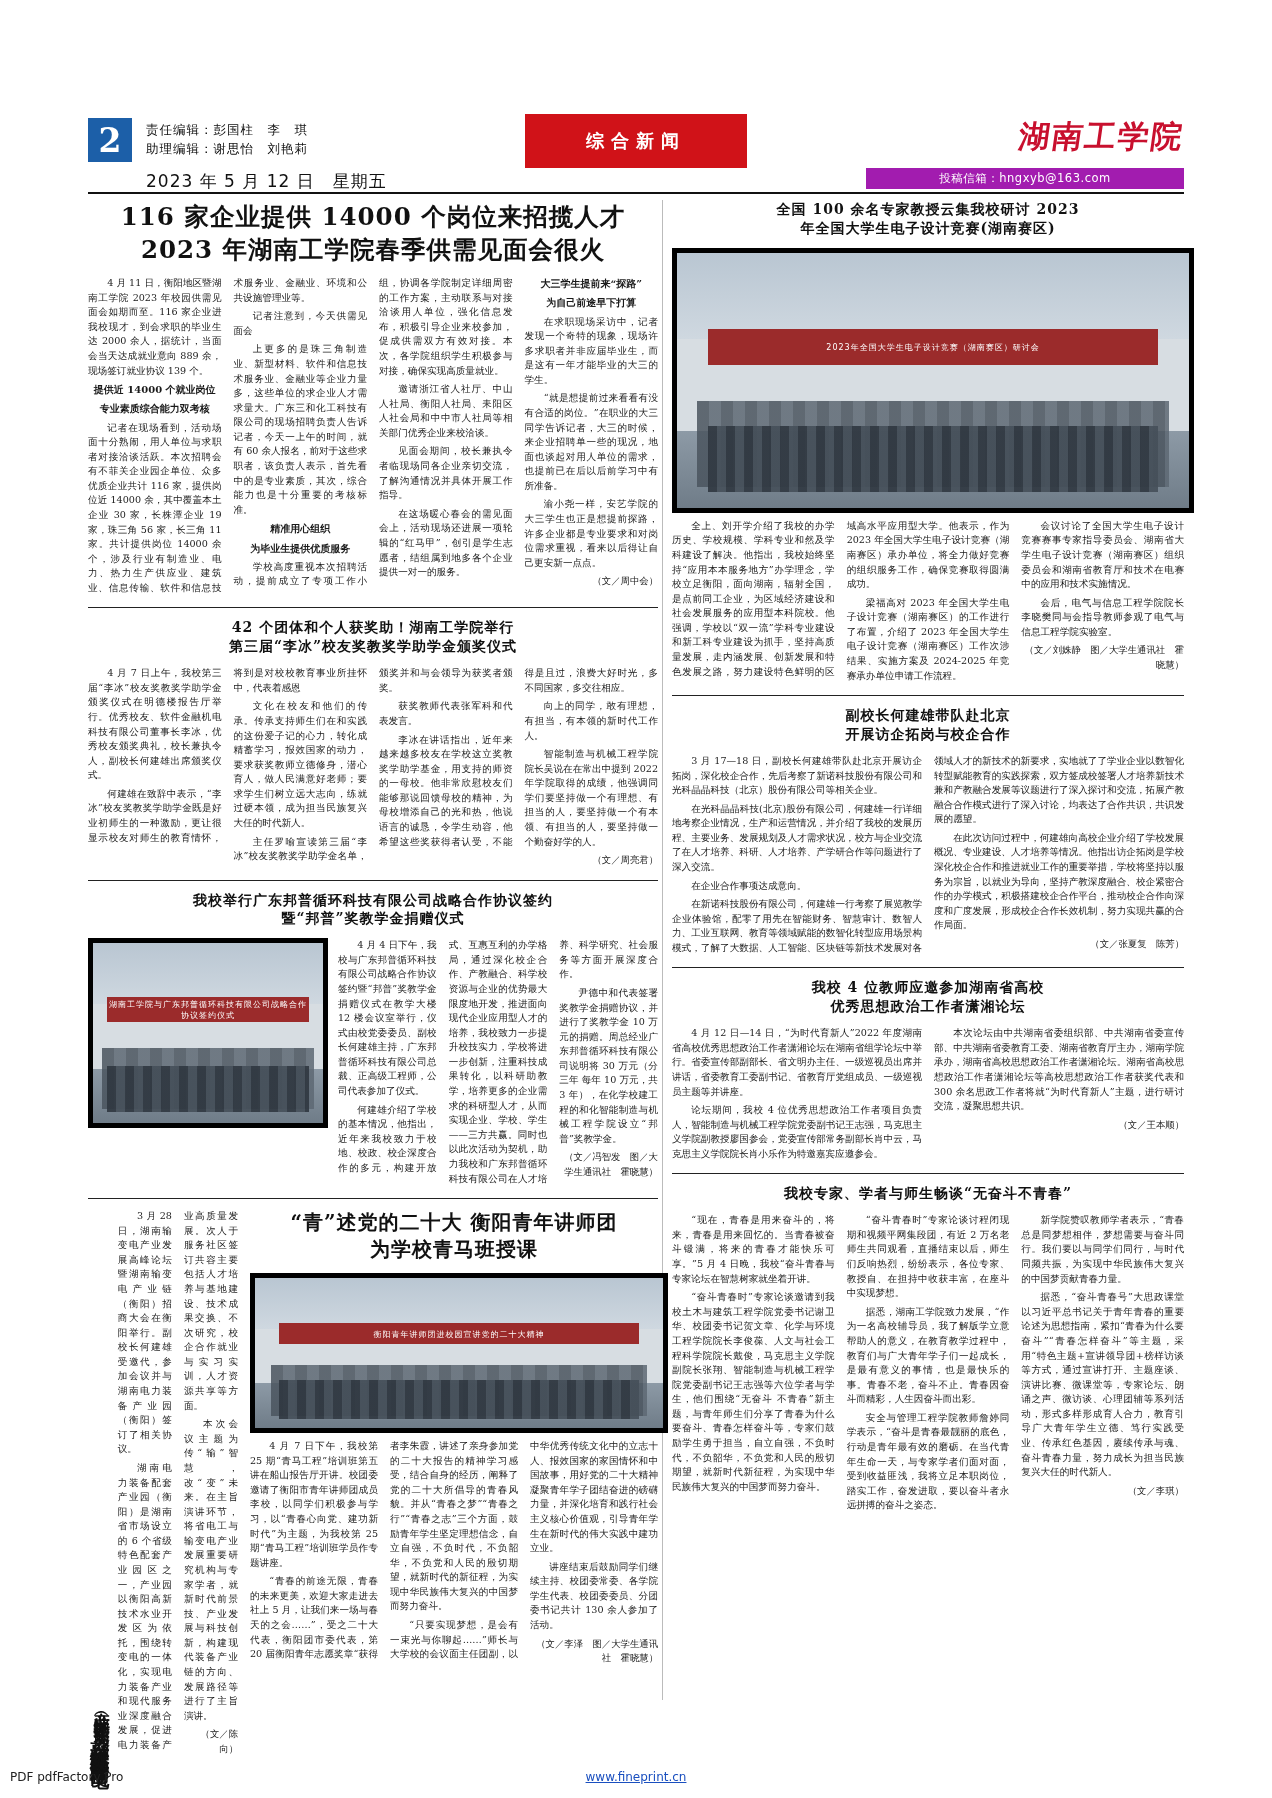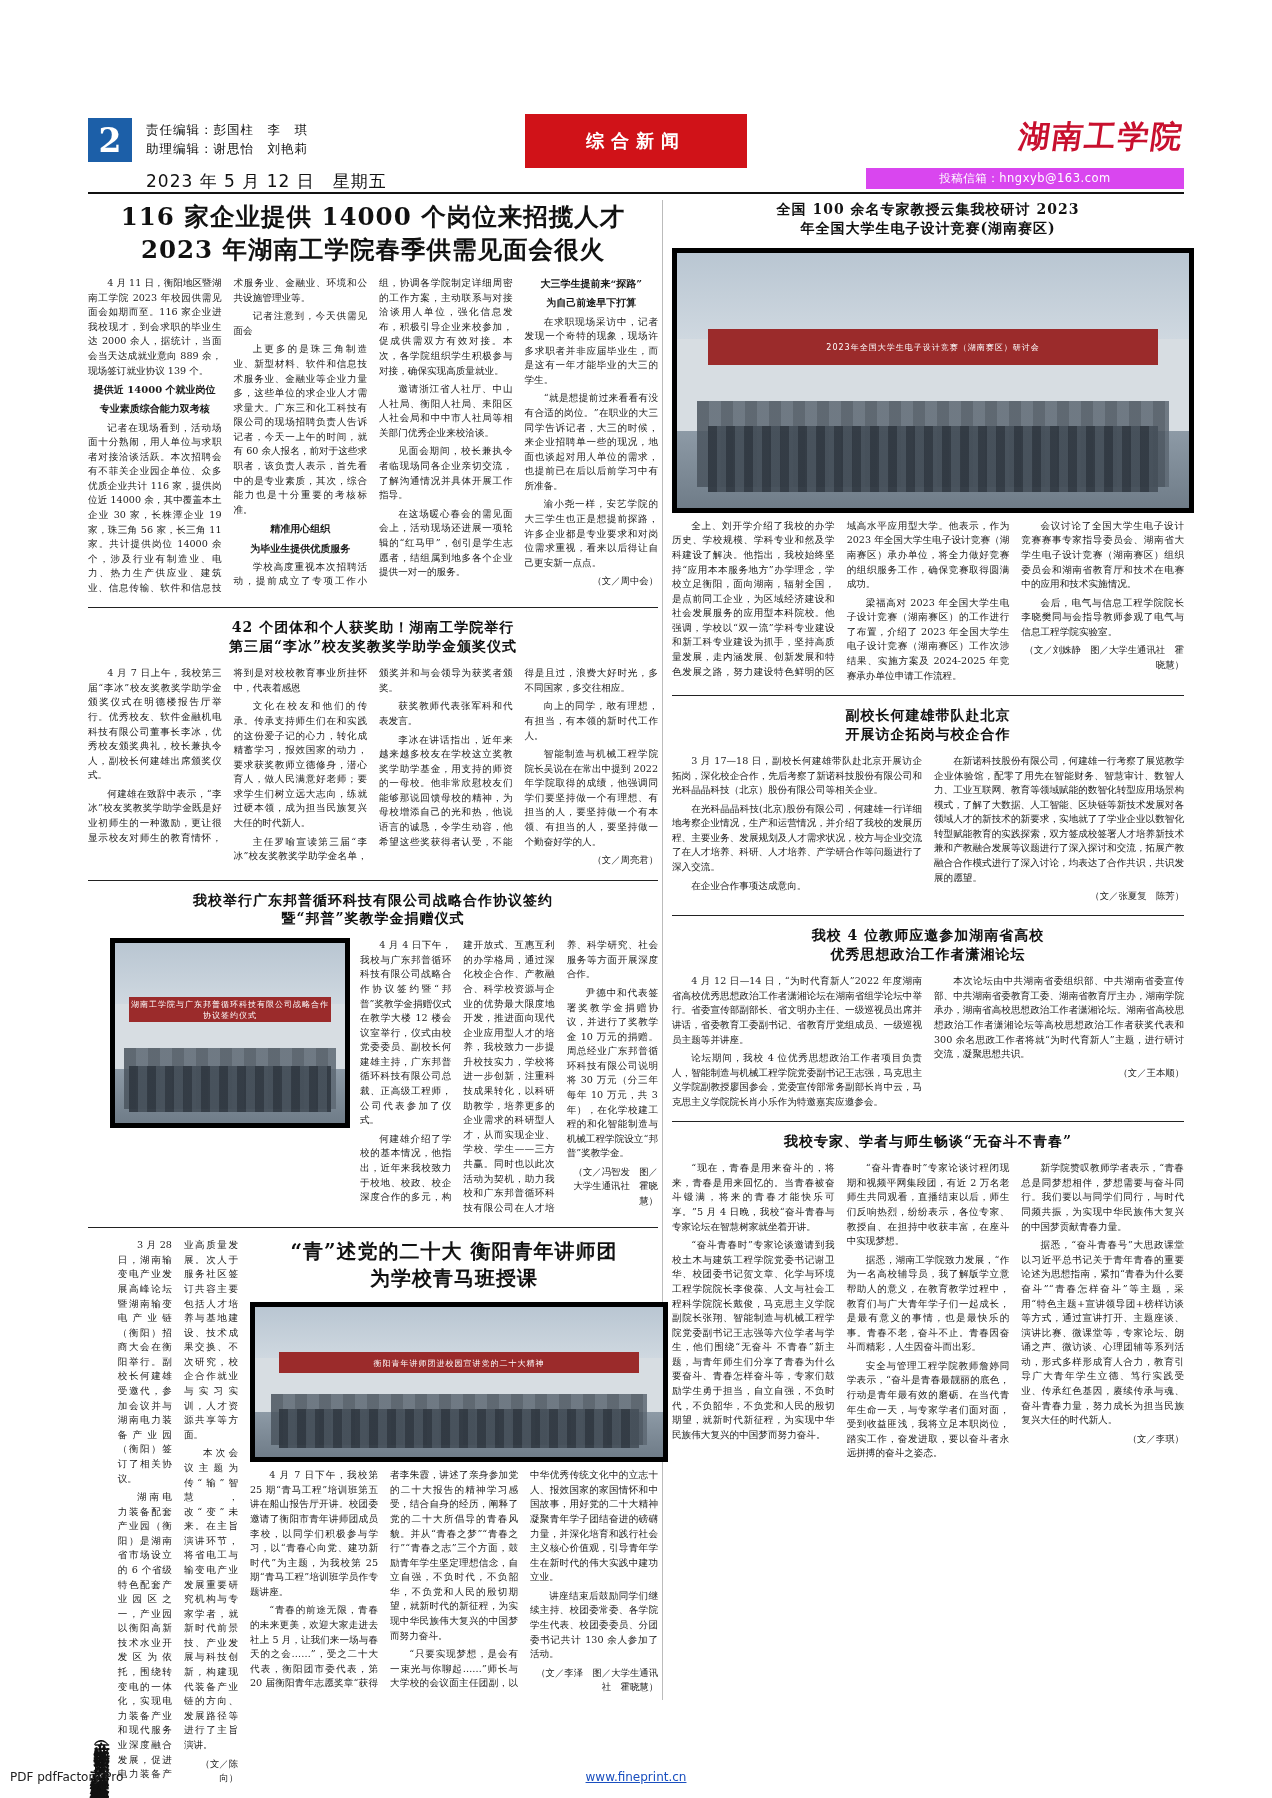--- a/index.html
+++ b/index.html
@@ -14,21 +14,21 @@
            font-family:"DejaVu Serif","Liberation Serif",serif;}
   .editors{position:absolute;left:58px;top:2px;font-size:12.5px;line-height:19px;color:#111;letter-spacing:1px;}
   .banner{position:absolute;left:437px;top:-4px;width:222px;height:54px;background:#d01218;
           display:flex;align-items:center;justify-content:center;}
   .banner span{color:#fff;font-size:18px;font-weight:bold;letter-spacing:7px;
                font-family:"DejaVu Serif","Liberation Serif",serif;}
   .logo{position:absolute;right:0;top:-2px;font-size:31px;font-weight:bold;color:#c8102e;letter-spacing:2px;
         font-family:"DejaVu Serif","Liberation Serif",serif;transform:skewX(-8deg);}
   .mh-bar{position:absolute;left:0;top:50px;width:1096px;height:21px;}
   .mh-bar .date{position:absolute;left:58px;top:2px;font-size:17px;color:#111;letter-spacing:1px;}
-  .mh-bar .mailbar{position:absolute;right:0;top:0;width:318px;height:21px;background:#d946ef;color:#fff;
+  .mh-bar .mailbar{position:absolute;right:0;top:0;width:318px;height:21px;background:#a21caf;color:#fff;
                    font-size:11.5px;display:flex;align-items:center;justify-content:center;letter-spacing:.5px;}
   .rule{position:absolute;left:88px;top:192px;width:1096px;height:2px;background:#111;}
 
   
   .col{position:absolute;}
   .left{left:88px;top:200px;width:570px;}
   .right{left:672px;top:200px;width:512px;}
   .vdiv{position:absolute;left:662px;top:200px;width:1px;height:1500px;background:#bbb;}
 
   h1.head{font-family:"DejaVu Serif","Liberation Serif",serif;font-weight:bold;text-align:center;
@@ -141,21 +141,21 @@
     </div>
 
     <div class="hr-thin"></div>
 
     <div>
       <h1 class="head h-mid">
         <div>我校举行广东邦普循环科技有限公司战略合作协议签约</div>
         <div>暨“邦普”奖教学金捐赠仪式</div>
       </h1>
       <div style="display:flex;gap:10px;">
-        <div class="photo" style="width:230px;height:180px;flex:0 0 230px;margin-left:22px;">
+        <div class="photo" style="width:230px;height:180px;flex:0 0 230px;">
           <div class="sky"></div>
           <div class="band">
               <b>湖南工学院与广东邦普循环科技有限公司战略合作协议签约仪式</b>
             </div>
           <div class="floor"></div>
           <div class="rowseats"></div>
           <div class="people"></div>
         </div>
         <div class="body-cols c3" style="flex:1;">
           <p>4 月 4 日下午，我校与广东邦普循环科技有限公司战略合作协议签约暨“邦普”奖教学金捐赠仪式在教学大楼 12 楼会议室举行，仪式由校党委委员、副校长何建雄主持，广东邦普循环科技有限公司总裁、正高级工程师，公司代表参加了仪式。</p>
@@ -237,20 +237,21 @@
     <div>
       <h1 class="head h-mid">
         <div>副校长何建雄带队赴北京</div>
         <div>开展访企拓岗与校企合作</div>
       </h1>
       <div class="body-cols c2">
         <p>3 月 17—18 日，副校长何建雄带队赴北京开展访企拓岗，深化校企合作，先后考察了新诺科技股份有限公司和光科晶晶科技（北京）股份有限公司等相关企业。</p>
         <p>在光科晶晶科技(北京)股份有限公司，何建雄一行详细地考察企业情况，生产和运营情况，并介绍了我校的发展历程、主要业务、发展规划及人才需求状况，校方与企业交流了在人才培养、科研、人才培养、产学研合作等问题进行了深入交流。</p>
         <p>在企业合作事项达成意向。</p>
         <p>在新诺科技股份有限公司，何建雄一行考察了展览教学企业体验馆，配零了用先在智能财务、智慧审计、数智人力、工业互联网、教育等领域赋能的数智化转型应用场景构模式，了解了大数据、人工智能、区块链等新技术发展对各领域人才的新技术的新要求，实地就了了学业企业以数智化转型赋能教育的实践探索，双方签成校签署人才培养新技术兼和产教融合发展等议题进行了深入探讨和交流，拓展产教融合合作模式进行了深入讨论，均表达了合作共识，共识发展的愿望。</p>
+        <p>在此次访问过程中，何建雄向高校企业介绍了学校发展概况、专业建设、人才培养等情况。他指出访企拓岗是学校深化校企合作和推进就业工作的重要举措，学校将坚持以服务为宗旨，以就业为导向，坚持产教深度融合、校企紧密合作的办学模式，积极搭建校企合作平台，推动校企合作向深度和广度发展，形成校企合作长效机制，努力实现共赢的合作局面。</p>
         <p class="sign">（文／张夏复　陈芳）</p>
       </div>
     </div>
 
     <div class="hr-thin"></div>
 
     <div>
       <h1 class="head h-mid">
         <div>我校 4 位教师应邀参加湖南省高校</div>
         <div>优秀思想政治工作者潇湘论坛</div>

